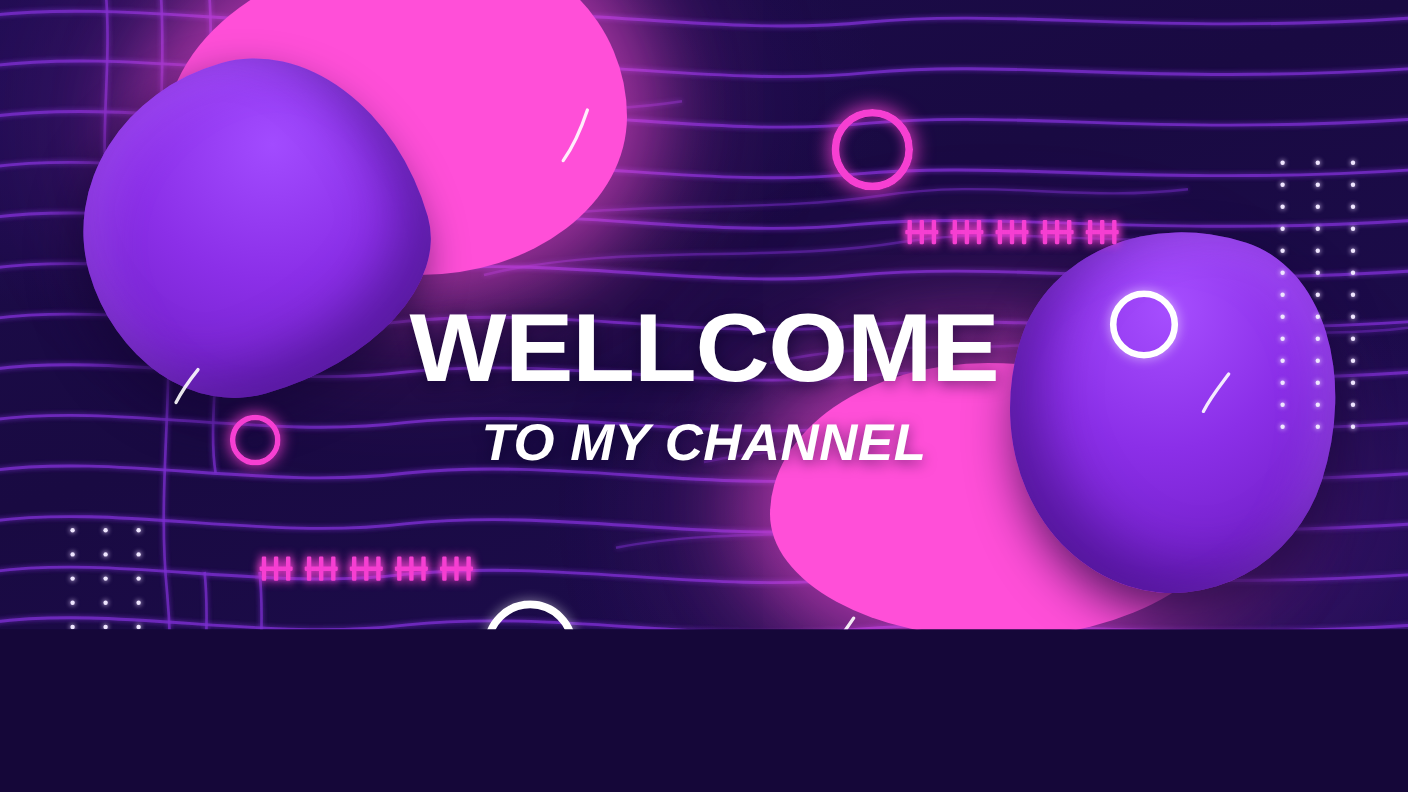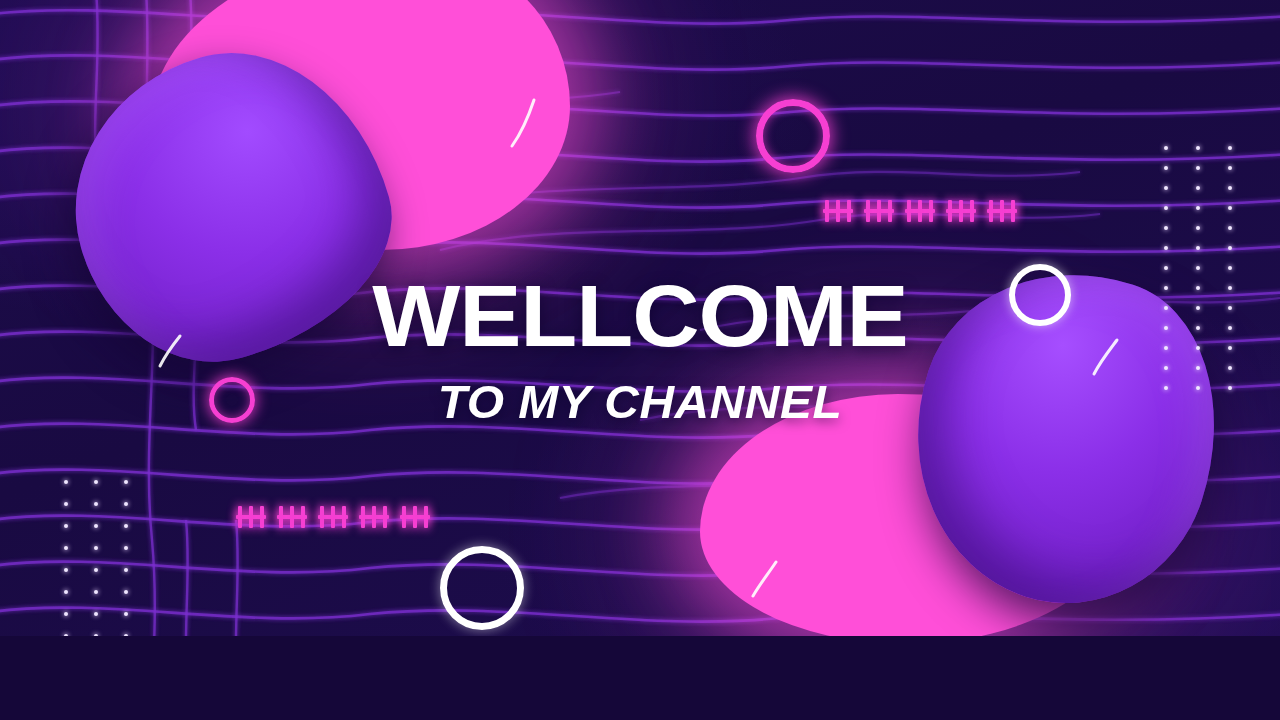--- a/index.html
+++ b/index.html
@@ -4,21 +4,21 @@
 <style>
   * { margin:0; padding:0; box-sizing:border-box; }
   html, body {
     width:1280px; height:720px;
     overflow:hidden;
     background:#150739;
     font-family:"Liberation Sans", sans-serif;
   }
   #stage {
     position:relative;
-    width:1280px; height:636px;
+    width:1280px; height:572px;
     overflow:hidden;
     background:#1b0b45;
   }
   
   .bg-base {
     position:absolute; inset:0;
     background:
       radial-gradient(ellipse 70% 60% at 20% 15%, #2a1060 0%, rgba(42,16,96,0) 62%),
       radial-gradient(ellipse 70% 60% at 82% 85%, #2a1060 0%, rgba(42,16,96,0) 62%),
       linear-gradient(160deg,#1d0c4c 0%,#190a42 45%,#1e0d50 100%);

